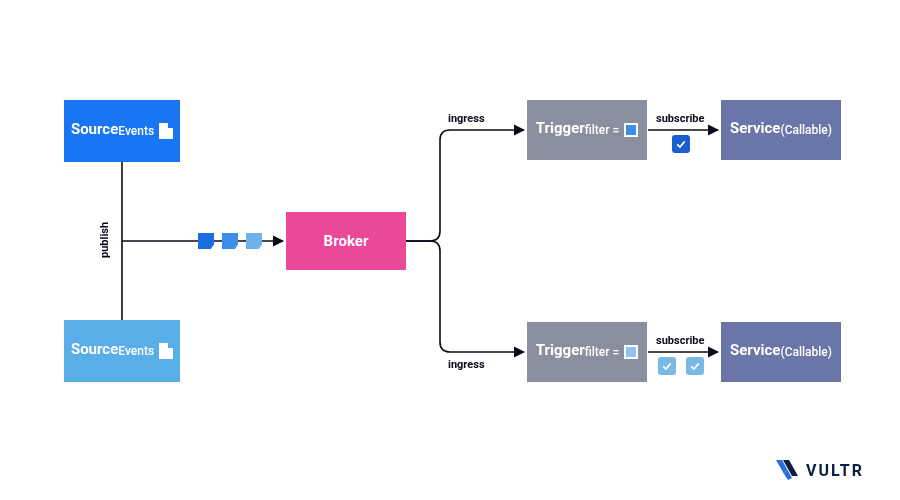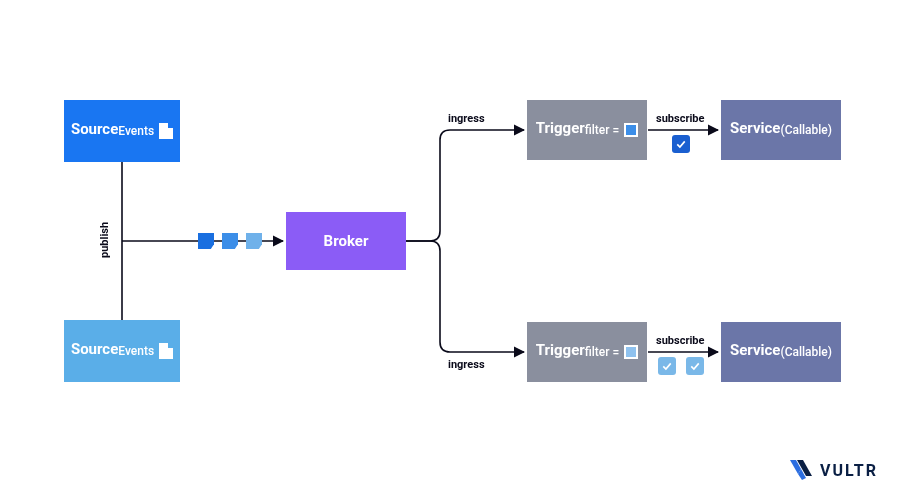--- a/index.html
+++ b/index.html
@@ -76,21 +76,21 @@
     height: 18px;
     border-radius: 3px;
     display: flex;
     align-items: center;
     justify-content: center;
   }
   .check-icon svg { stroke: #fff; stroke-width: 2.2; fill: none; }
 
   .logo {
     position: absolute;
-    right: 22px;
+    right: 36px;
     bottom: 20px;
     display: flex;
     align-items: center;
     gap: 8px;
     color: #0a1f44;
     font-weight: 700;
     letter-spacing: 2px;
     font-size: 16px;
   }
 </style>
@@ -131,21 +131,21 @@
     <span class="doc-icon doc-notch-light"></span>
   </div>
 </div>
 
 <div class="edge-label" style="left:98px; top:258px; transform:rotate(-90deg); transform-origin:left top;">publish</div>
 
 <div class="packet" style="left:198px; top:233px; background:#1a6fe0; clip-path: polygon(0 0, 100% 0, 100% 70%, 80% 100%, 0 100%);"></div>
 <div class="packet" style="left:222px; top:233px; background:#3c8ee8; clip-path: polygon(0 0, 100% 0, 100% 70%, 80% 100%, 0 100%);"></div>
 <div class="packet" style="left:246px; top:233px; background:#6fb1ea; clip-path: polygon(0 0, 100% 0, 100% 70%, 80% 100%, 0 100%);"></div>
 
-<div class="node" style="left:286px; top:212px; width:120px; height:58px; background:#8b5cf6;">
+<div class="node" style="left:286px; top:212px; width:120px; height:58px; background:#ec4899;">
   <div class="node-title" style="margin-bottom:0;">Broker</div>
 </div>
 
 <div class="edge-label" style="left:448px; top:112px;">ingress</div>
 <div class="edge-label" style="left:448px; top:358px;">ingress</div>
 
 <div class="node" style="left:527px; top:100px; width:120px; height:60px; background:#8a8f9e;">
   <div class="node-title">Trigger</div>
   <div class="node-sub">
     <span>filter =</span>

